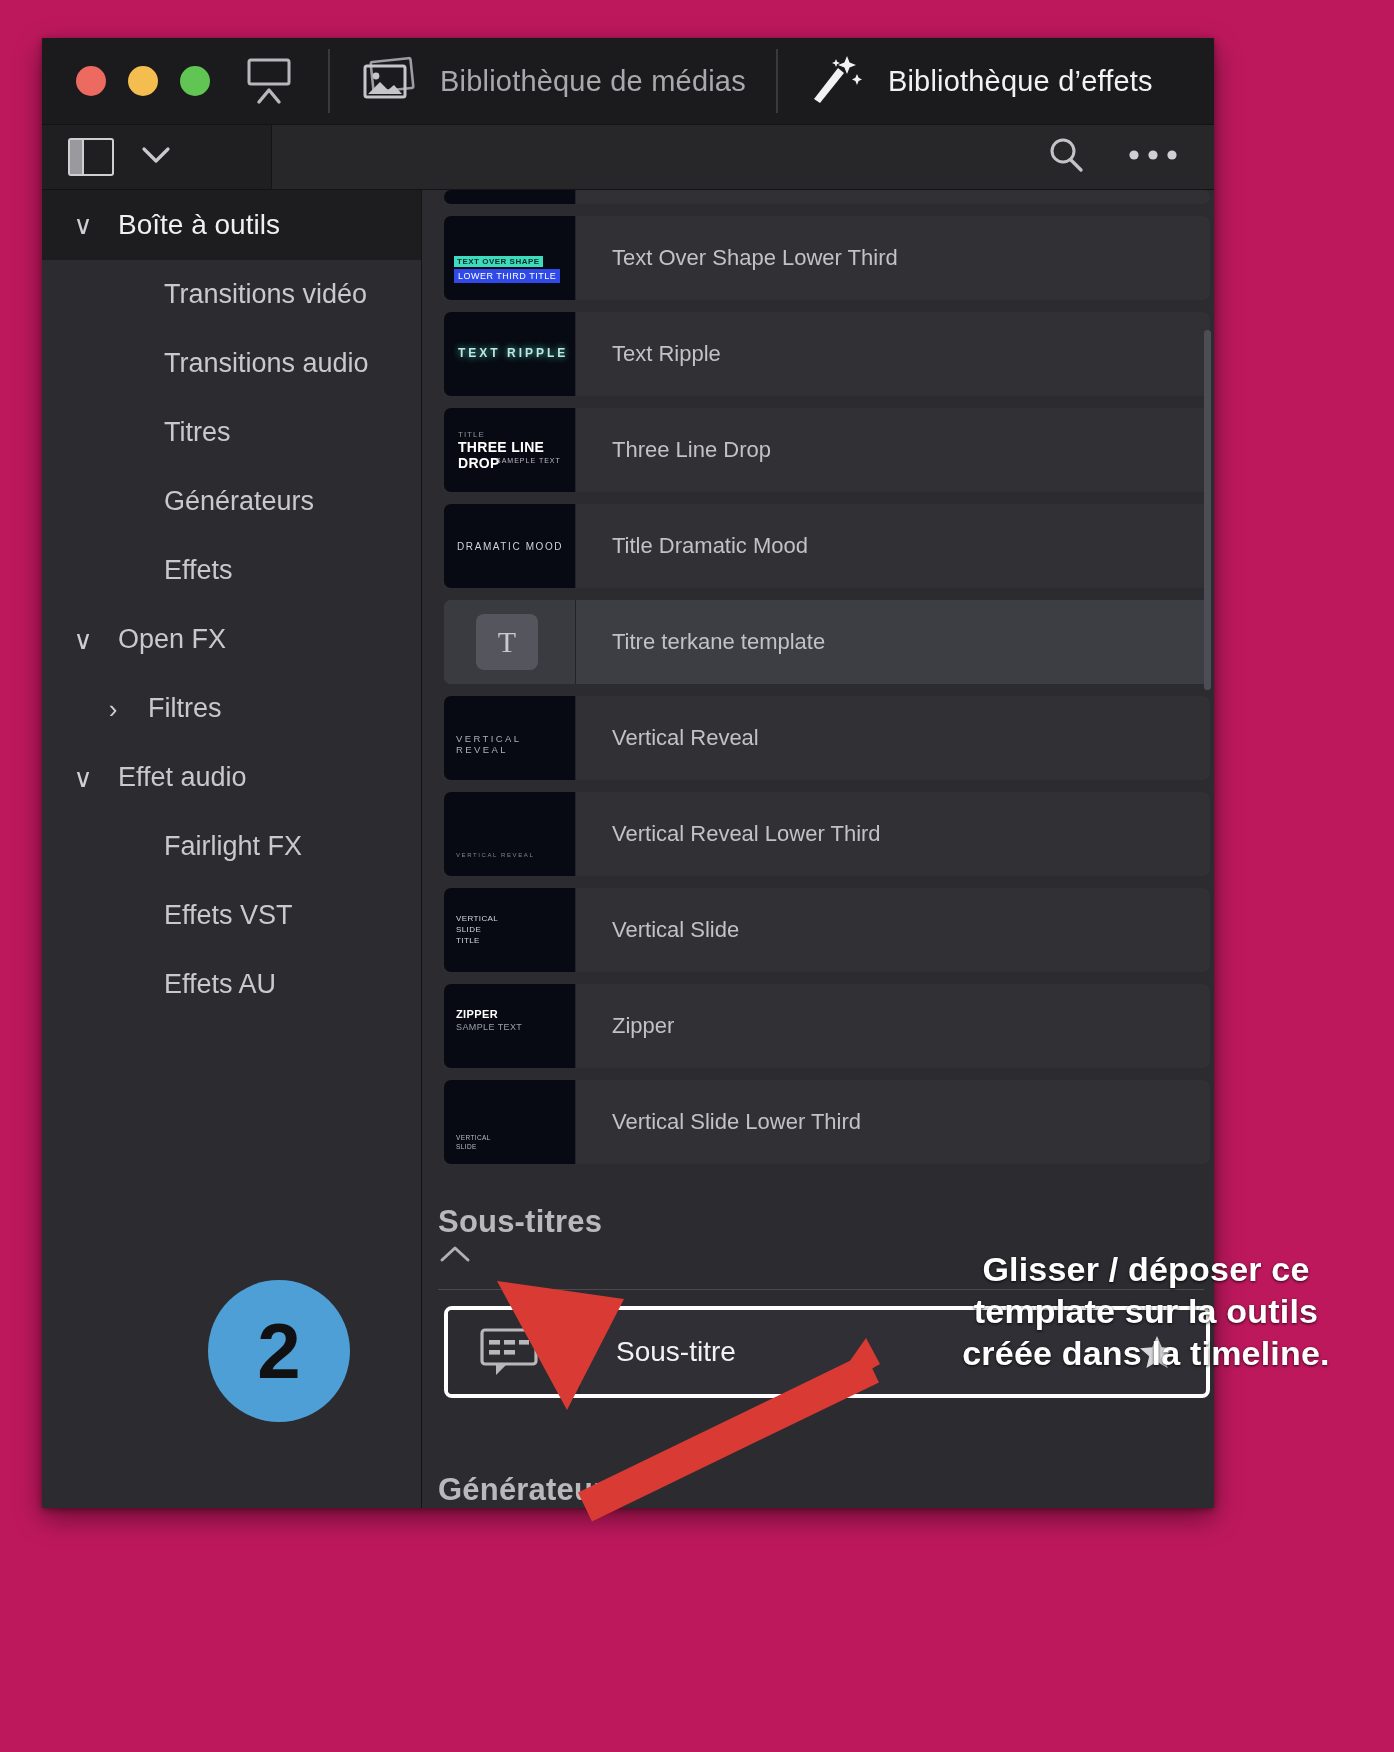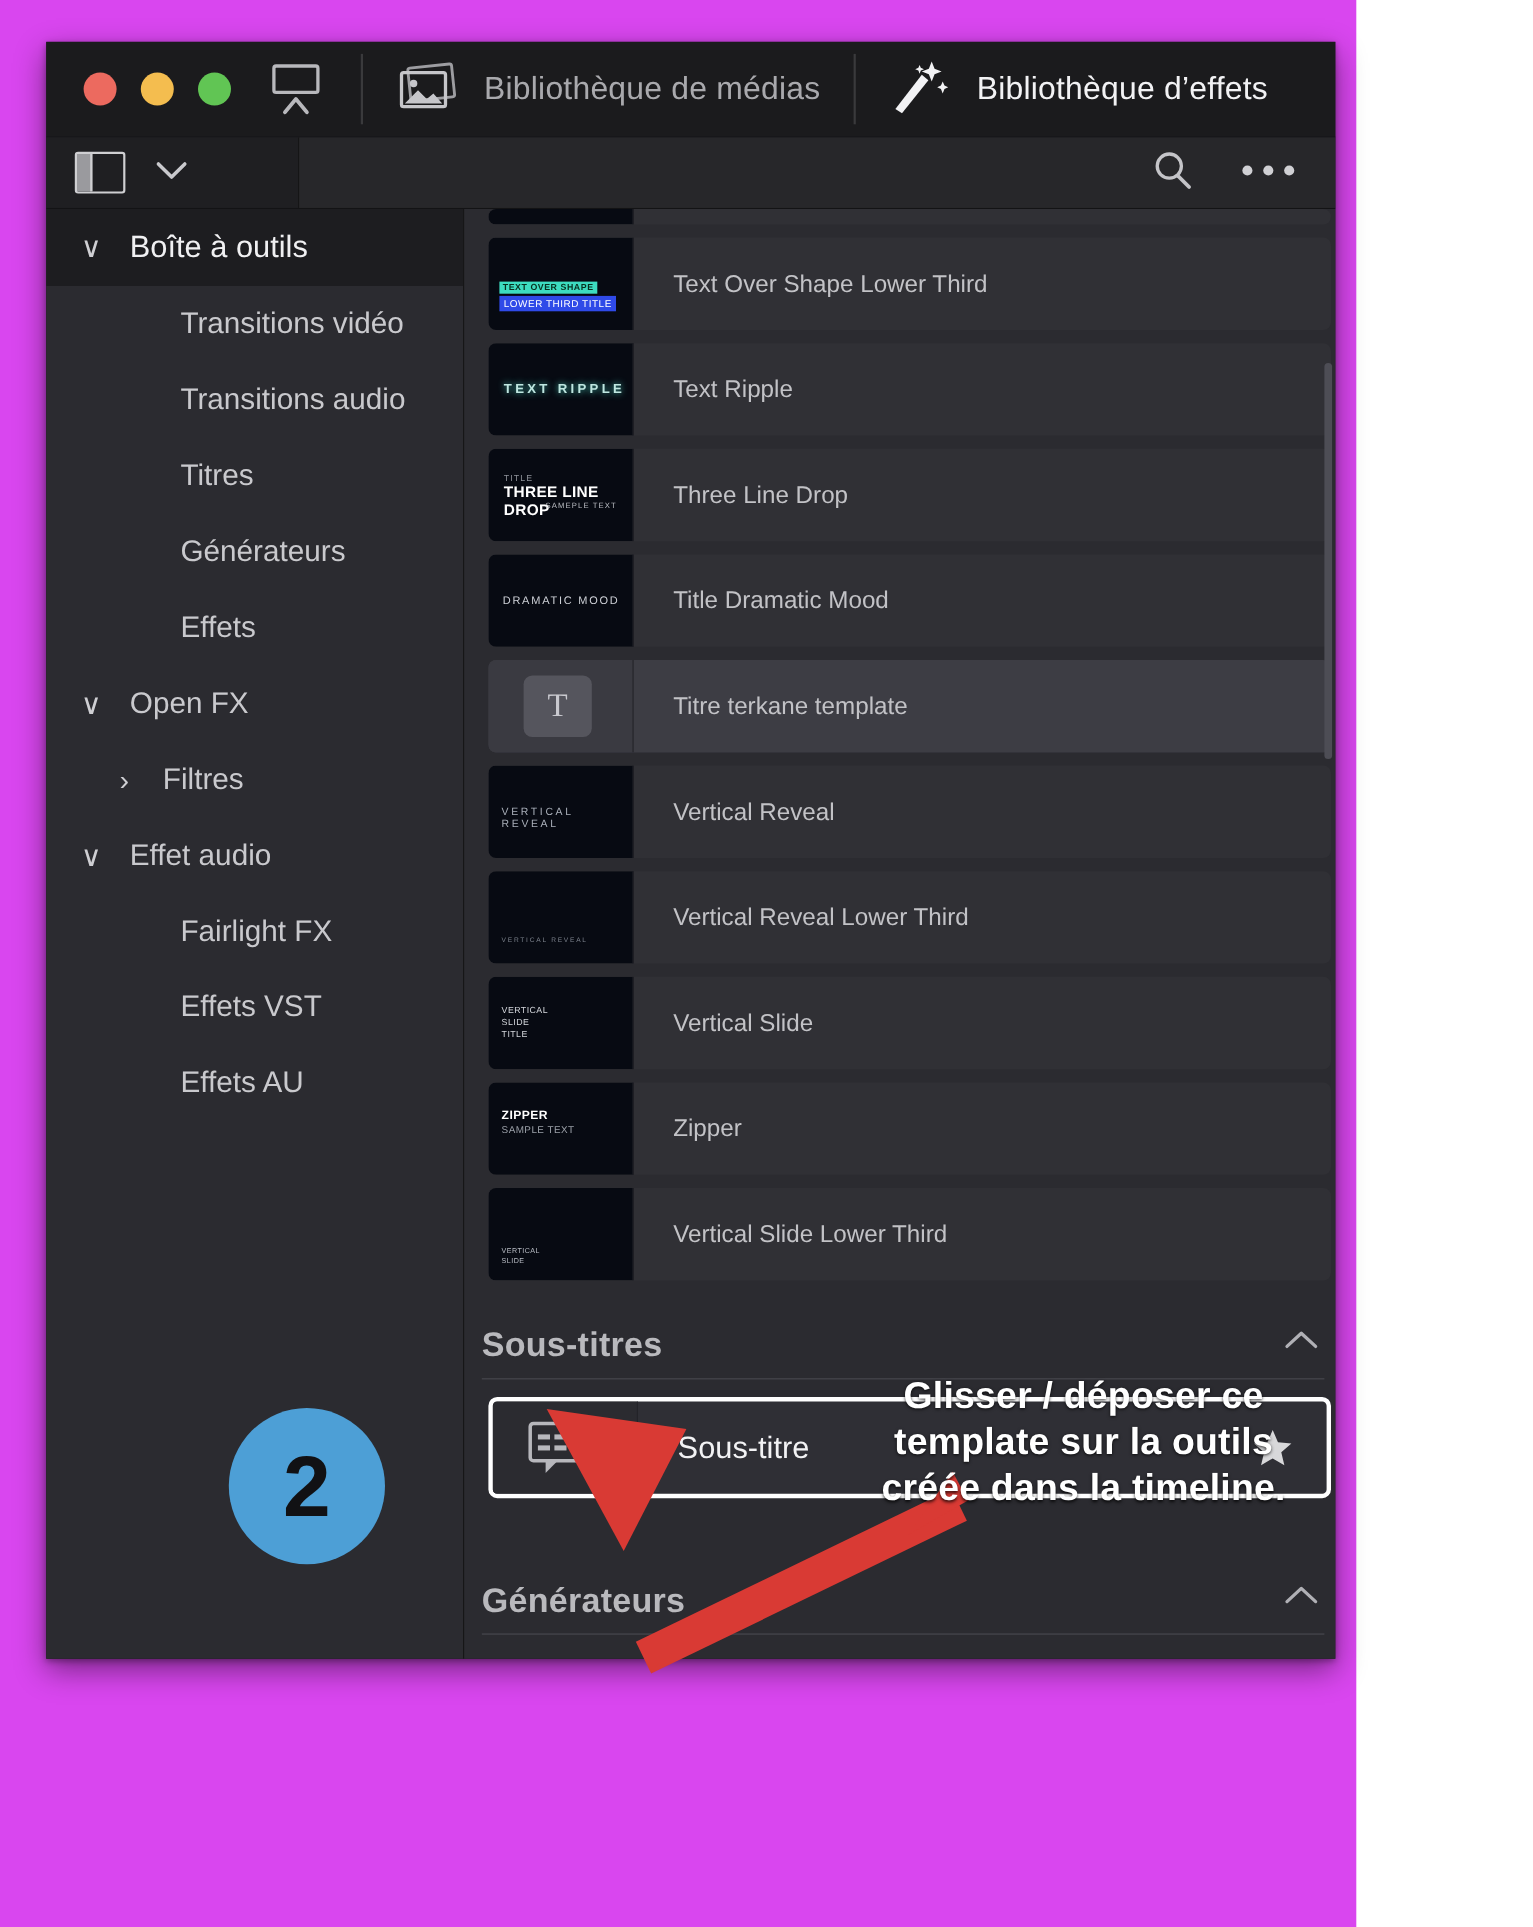--- a/index.html
+++ b/index.html
@@ -4,22 +4,22 @@
 <style>
   * { box-sizing: border-box; margin: 0; padding: 0; }
   html, body {
     width: 1394px; height: 1752px;
     background: #ffffff;
     font-family: "Liberation Sans", sans-serif;
     overflow: hidden;
   }
   #page {
     position: relative;
-    width: 1233px; height: 1752px;
-    background: #d946ef;
+    width: 1394px; height: 1752px;
+    background: #be185d;
   }
   
   .app-window {
     position: absolute;
     left: 42px; top: 38px;
     width: 1172px; height: 1470px;
     background: #1c1c1e;
     box-shadow: 0 10px 26px rgba(0,0,0,.45), 0 2px 6px rgba(0,0,0,.35);
     overflow: hidden;
   }
@@ -175,21 +175,21 @@
     position: absolute; left: 32px; top: 14px;
     width: 62px; height: 56px; border-radius: 8px; background: #55555d;
     display: flex; align-items: center; justify-content: center;
     color: #c9c9cf; font-family: "Liberation Serif", serif; font-size: 30px;
   }
 
   
   .section-head {
     margin-top: 40px;
     padding: 0 10px 0 6px;
-    display: flex; align-items: flex-end; justify-content: space-between;
+    display: flex; justify-content: space-between; flex-direction: column;
   }
   .section-title {
     font-size: 31px; font-weight: bold; color: #b9b9bd; letter-spacing: .2px;
   }
   .section-chev { color: #b0b0b5; font-size: 26px; padding-bottom: 6px;}
   .section-rule { height: 1px; background: #4a4a50; margin: 12px 6px 16px 6px; }
 
   
   .cc-icon { position: absolute; left: 30px; top: 16px; width: 62px; height: 44px; }
 

